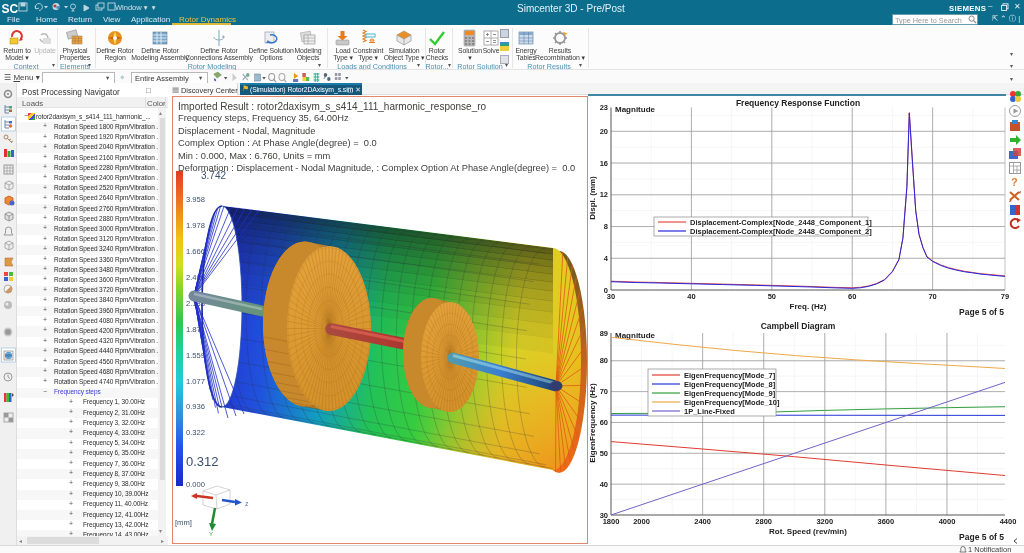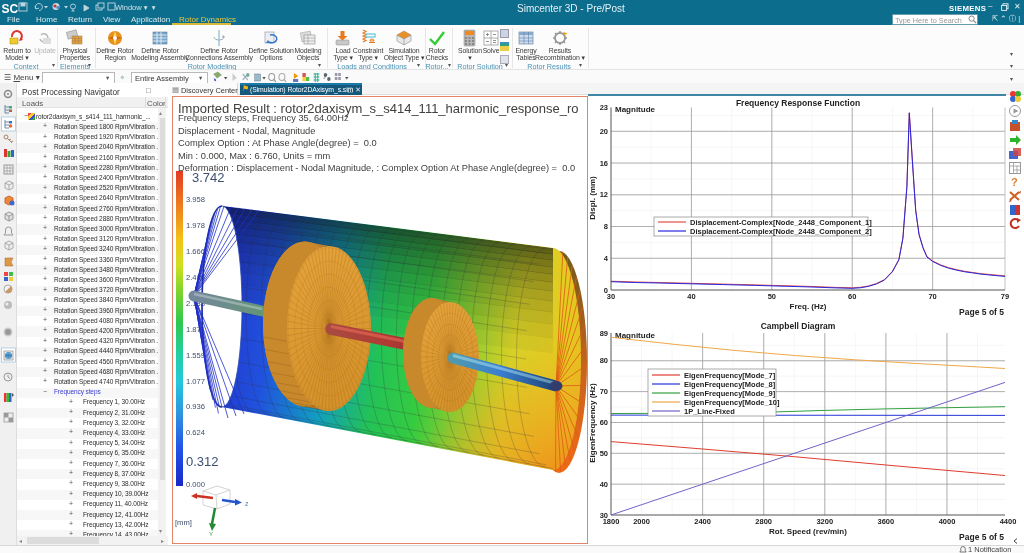--- a/index.html
+++ b/index.html
@@ -556,38 +556,38 @@
 <div class="abs" style="left:239.5px;top:83px;width:122.5px;height:12px;background:#14587c"></div>
 <div class="abs" style="left:239.5px;top:83px;width:122.5px;height:1.8px;background:#1b7ba8"></div>
 <div class="abs t" style="left:242px;top:84px;color:#f5b915;font-size:8px">⚑</div>
 <div class="abs t" style="left:250px;top:86px;color:#fff;font-size:6.9px;letter-spacing:-0.1px">(Simulation) Rotor2DAxisym_s.sim</div>
 <div class="abs t" style="left:347px;top:85.5px;color:#dce8ee;font-size:6.8px">▢ ✕</div>
 <div class="abs" style="left:588px;top:94.2px;width:418px;height:1.4px;background:#3f85a5"></div>
 
 <div class="abs" id="gfx"></div>
 <div id="viewport3d">
       <div class="abs" style="left:172px;top:95.8px;width:416px;height:448px;background:#fff;border:1px solid #e4846c"></div>
-      <div class="abs t" style="left:178px;top:101px;font-size:13px;color:#40403e">Imported Result : rotor2daxisym_s_s414_111_harmonic_response_ro</div>
+      <div class="abs t" style="left:178px;top:101px;font-size:10px;color:#40403e">Imported Result : rotor2daxisym_s_s414_111_harmonic_response_ro</div>
       <div class="abs t" style="left:178px;top:113.4px;font-size:9.3px;color:#40403e">Frequency steps, Frequency 35, 64.00Hz</div>
       <div class="abs t" style="left:178px;top:125.8px;font-size:9.3px;color:#40403e">Displacement - Nodal, Magnitude</div>
       <div class="abs t" style="left:178px;top:138.2px;font-size:9.3px;color:#40403e">Complex Option : At Phase Angle(degree) = &nbsp;0.0</div>
       <div class="abs t" style="left:178px;top:150.6px;font-size:9.3px;color:#40403e">Min : 0.000, Max : 6.760, Units = mm</div>
       <div class="abs t" style="left:178px;top:163px;font-size:9.3px;color:#40403e">Deformation : Displacement - Nodal Magnitude, : Complex Option At Phase Angle(degree) = &nbsp;0.0</div>
       <div class="abs" style="left:175.5px;top:171px;width:7px;height:315px;background:linear-gradient(#e23b24,#ef7d1d 11%,#f3c316 22%,#cfe020 30%,#7fd42c 38%,#2ec84e 48%,#22cfa0 58%,#25c8dc 67%,#2e8fe0 78%,#2353e8 88%,#1929c8)"></div>
-      <div class="abs t" style="left:192px;top:169.5px;font-size:13px;color:#3c4f70">3.742</div>
+      <div class="abs t" style="left:201px;top:169.5px;font-size:10px;color:#3c4f70">3.742</div>
       <div class="abs t" style="left:186px;top:195.375px;font-size:7.6px;color:#3c4f70">3.958</div>
       <div class="abs t" style="left:186px;top:221.25px;font-size:7.6px;color:#3c4f70">1.978</div>
       <div class="abs t" style="left:186px;top:247.125px;font-size:7.6px;color:#3c4f70">1.666</div>
       <div class="abs t" style="left:186px;top:273px;font-size:7.6px;color:#3c4f70">2.495</div>
       <div class="abs t" style="left:186px;top:298.875px;font-size:7.6px;color:#3c4f70">2.183</div>
       <div class="abs t" style="left:186px;top:324.75px;font-size:7.6px;color:#3c4f70">1.871</div>
       <div class="abs t" style="left:186px;top:350.625px;font-size:7.6px;color:#3c4f70">1.559</div>
       <div class="abs t" style="left:186px;top:376.5px;font-size:7.6px;color:#3c4f70">1.077</div>
       <div class="abs t" style="left:186px;top:402.375px;font-size:7.6px;color:#3c4f70">0.936</div>
-      <div class="abs t" style="left:186px;top:428.25px;font-size:7.6px;color:#3c4f70">0.624</div>
+      <div class="abs t" style="left:186px;top:428.25px;font-size:7.6px;color:#3c4f70">0.322</div>
       <div class="abs t" style="left:186px;top:454.125px;font-size:13px;color:#3c4f70">0.312</div>
       <div class="abs t" style="left:186px;top:480px;font-size:7.6px;color:#3c4f70">0.000</div>
       <div class="abs t" style="left:175px;top:518px;font-size:7.6px;color:#3c4f70">[mm]</div>
     </div>
 <div id="charts"></div>
 <div id="rstrip">
       <div class="abs" style="left:1009px;top:88px;width:12px;height:12px;z-index:7"><svg width="12" height="12" viewBox="0 0 12 12">
           <circle cx="4" cy="4" r="3" fill="#e33"></circle>
           <circle cx="9" cy="4" r="3" fill="#3a3"></circle>
           <circle cx="4" cy="9" r="3" fill="#36c"></circle>

